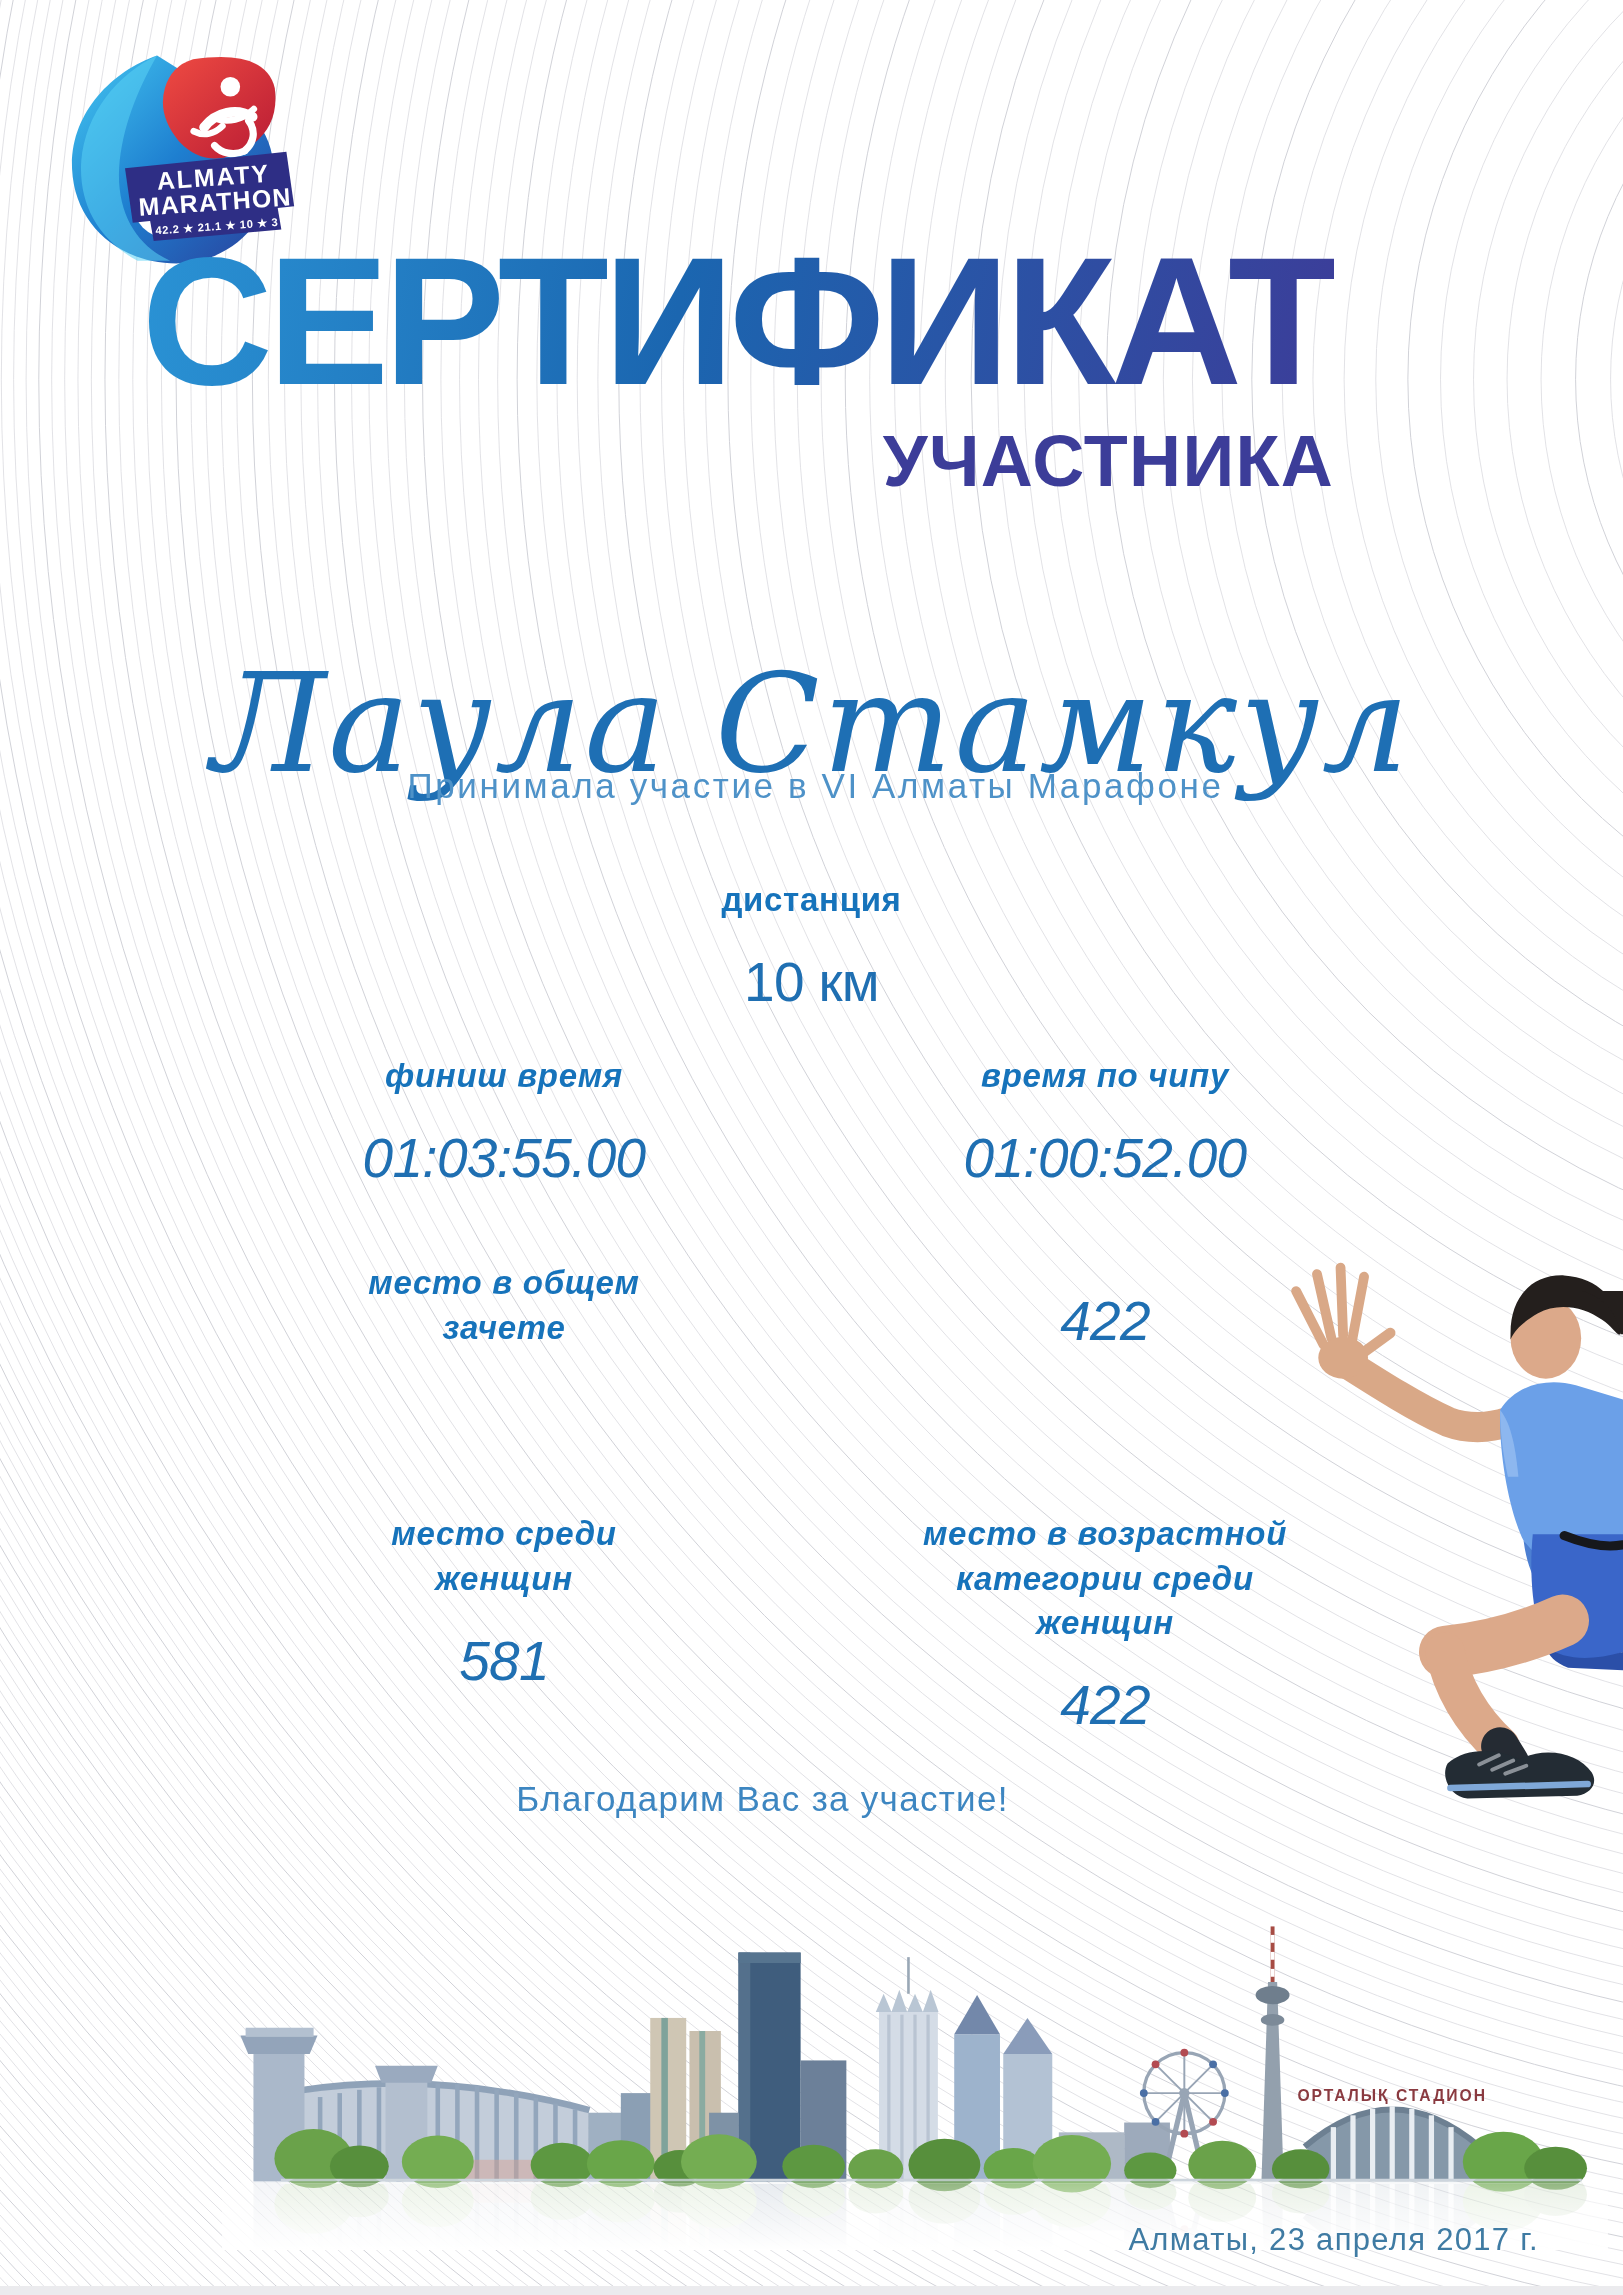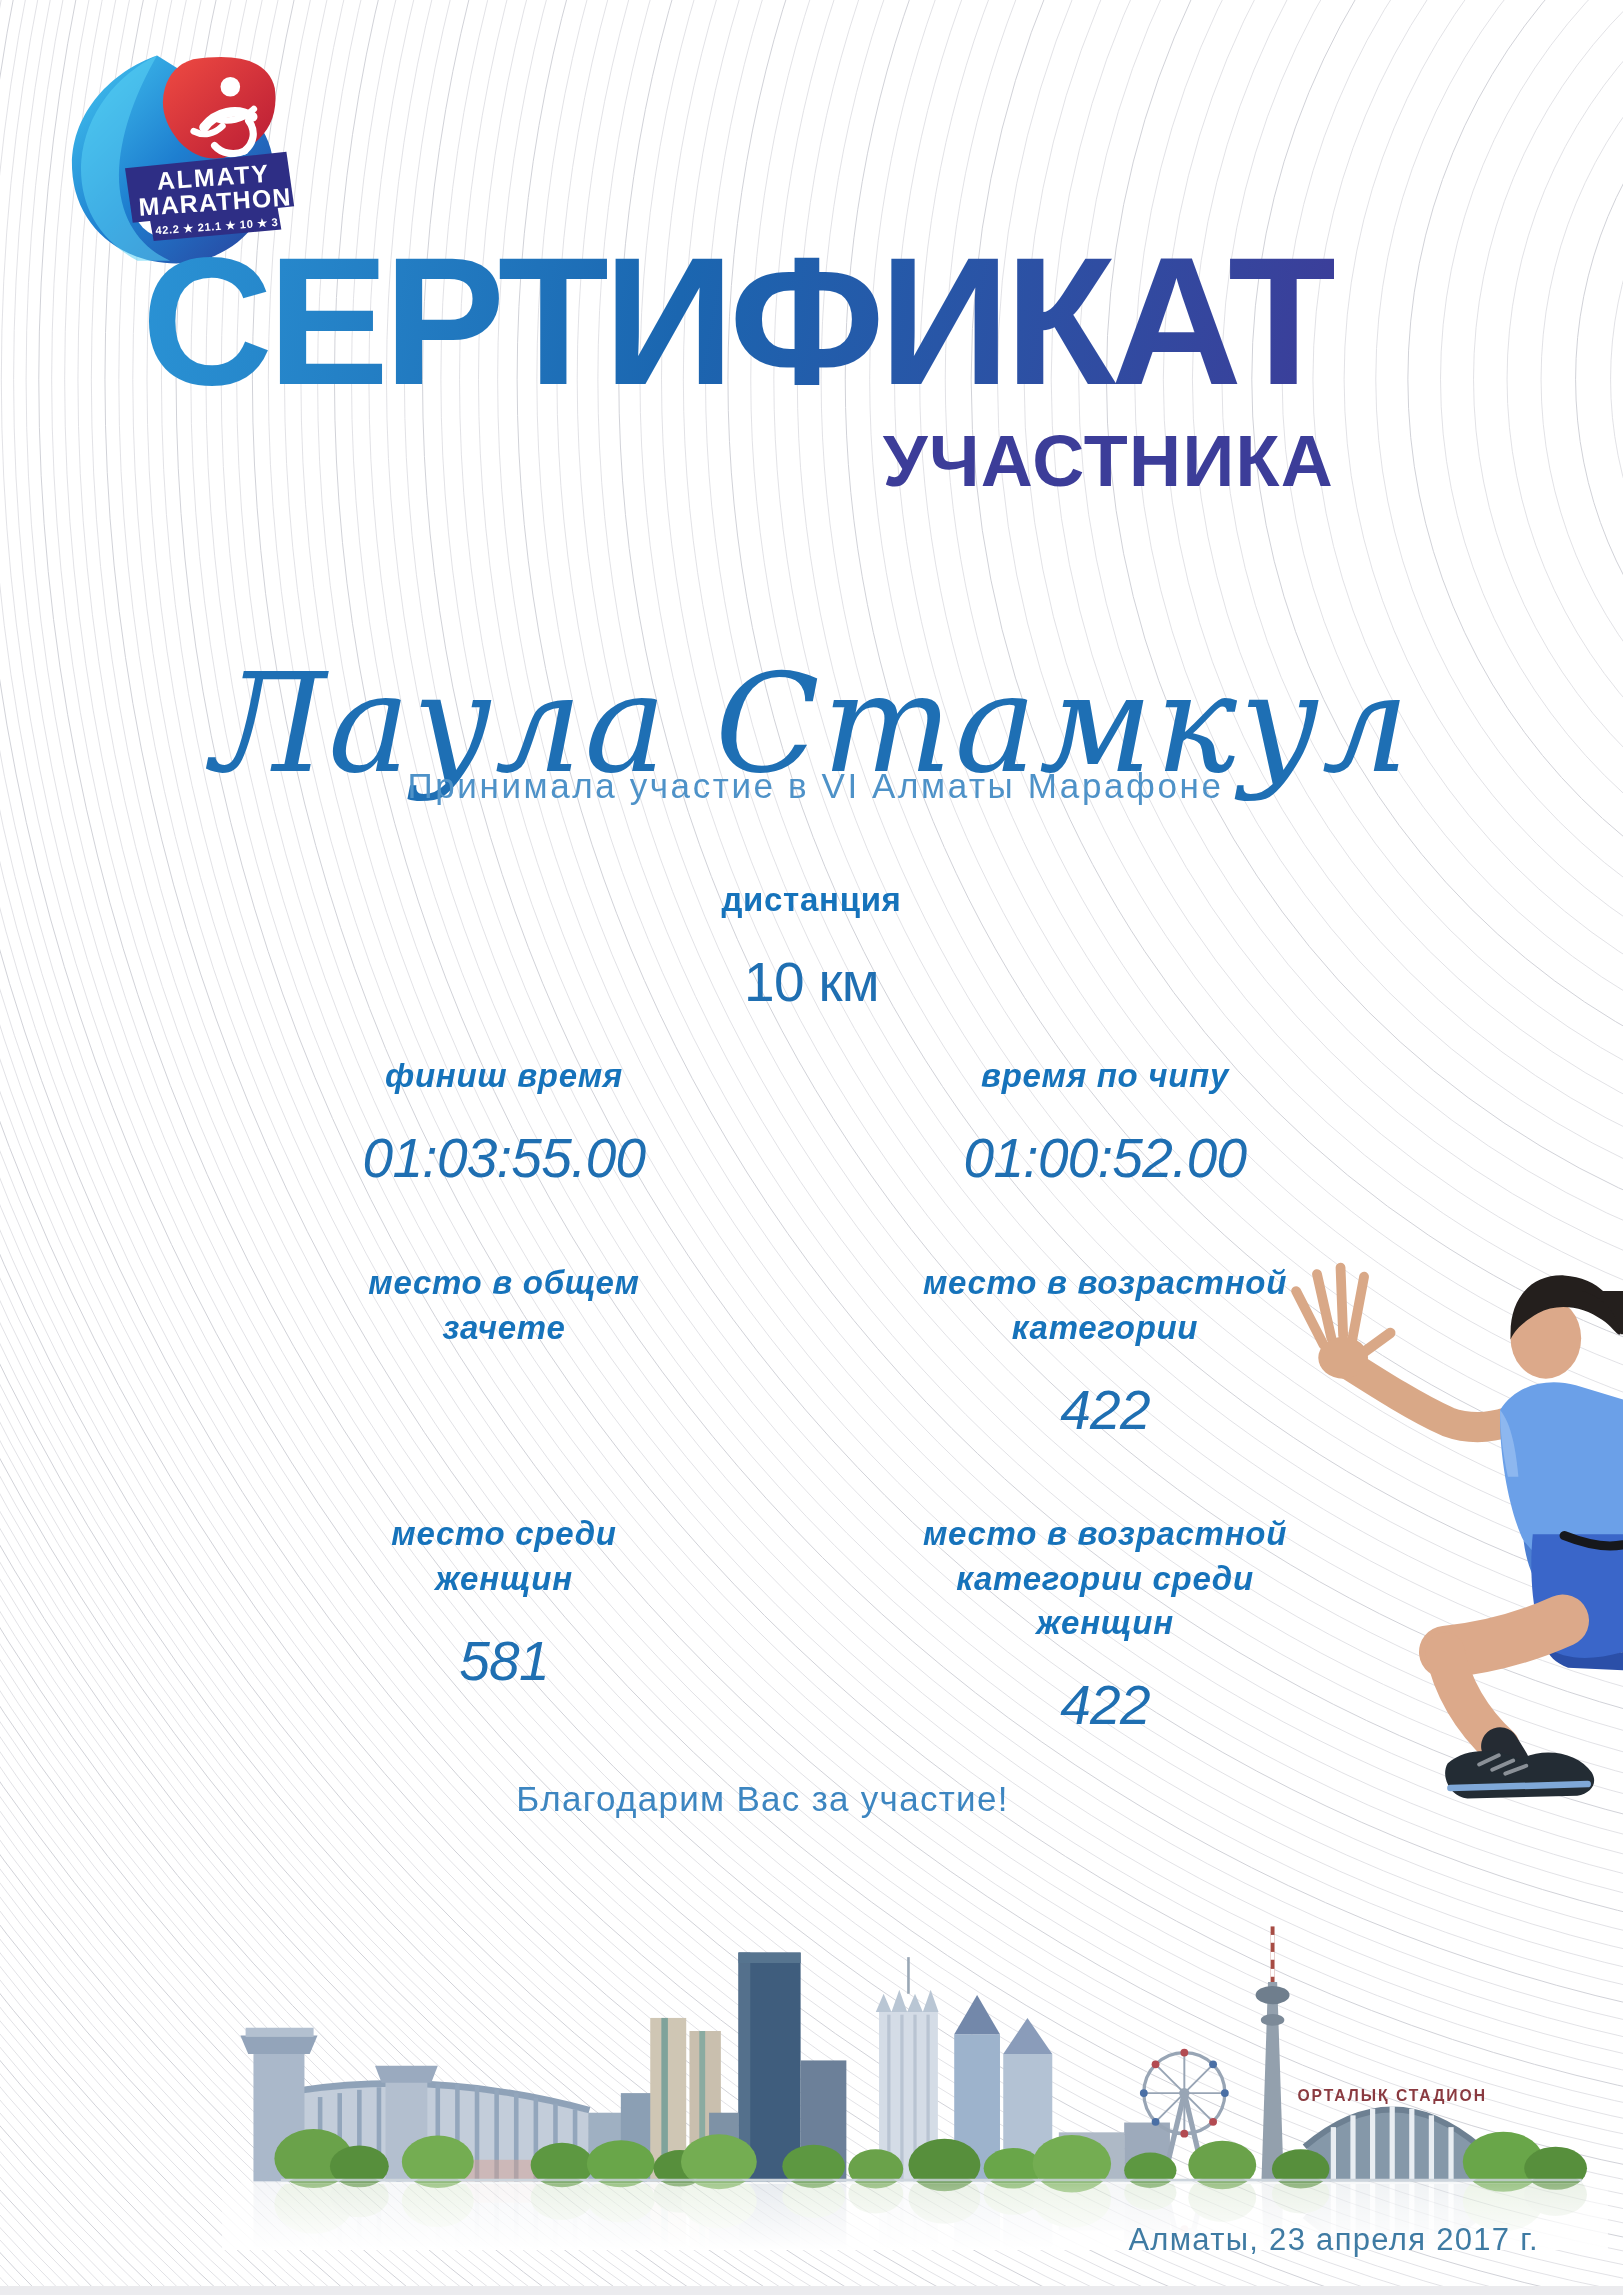--- a/index.html
+++ b/index.html
@@ -356,21 +356,20 @@
     <div class="stat-value">01:03:55.00</div>
   </div>
   <div class="stat c-right r1">
     <div class="stat-label w-wide">время по чипу</div>
     <div class="stat-value">01:00:52.00</div>
   </div>
   <div class="stat c-left r2">
     <div class="stat-label w-narrow">место в общем зачете</div>
   </div>
   <div class="stat c-right r2">
-    <div class="stat-label w-wide">место в возрастной категории</div>
     <div class="stat-value">422</div>
   </div>
   <div class="stat c-left r3">
     <div class="stat-label w-narrow">место среди женщин</div>
     <div class="stat-value">581</div>
   </div>
   <div class="stat c-right r3">
     <div class="stat-label w-wide">место в возрастной категории среди женщин</div>
     <div class="stat-value">422</div>
   </div>

